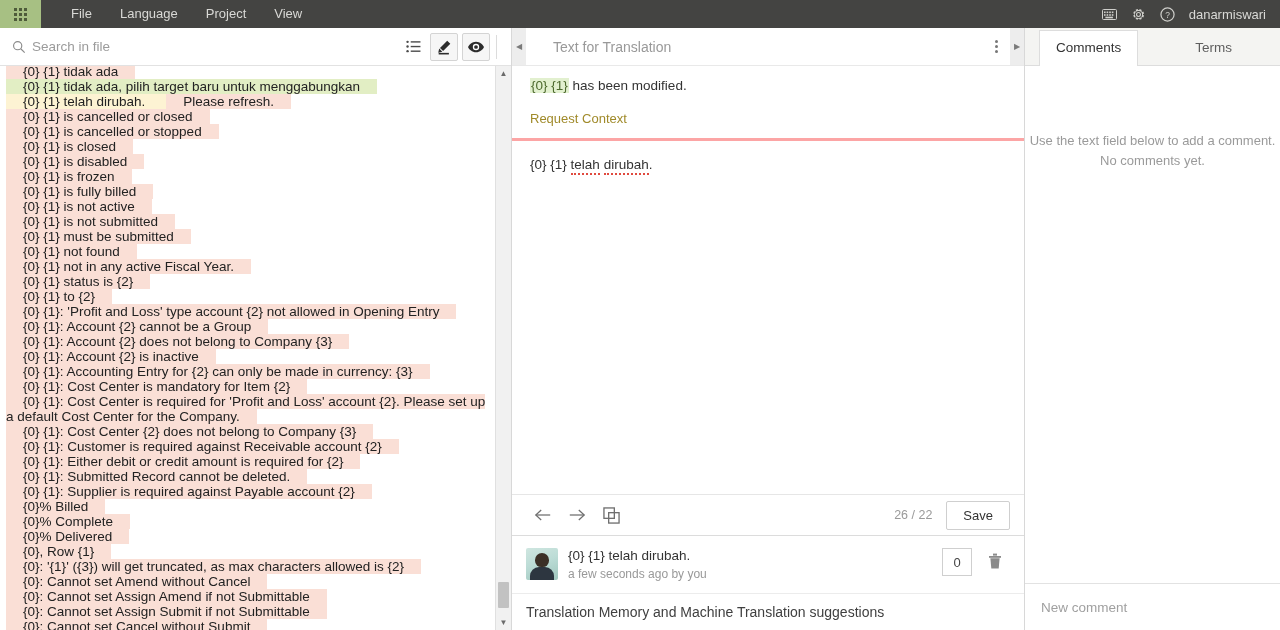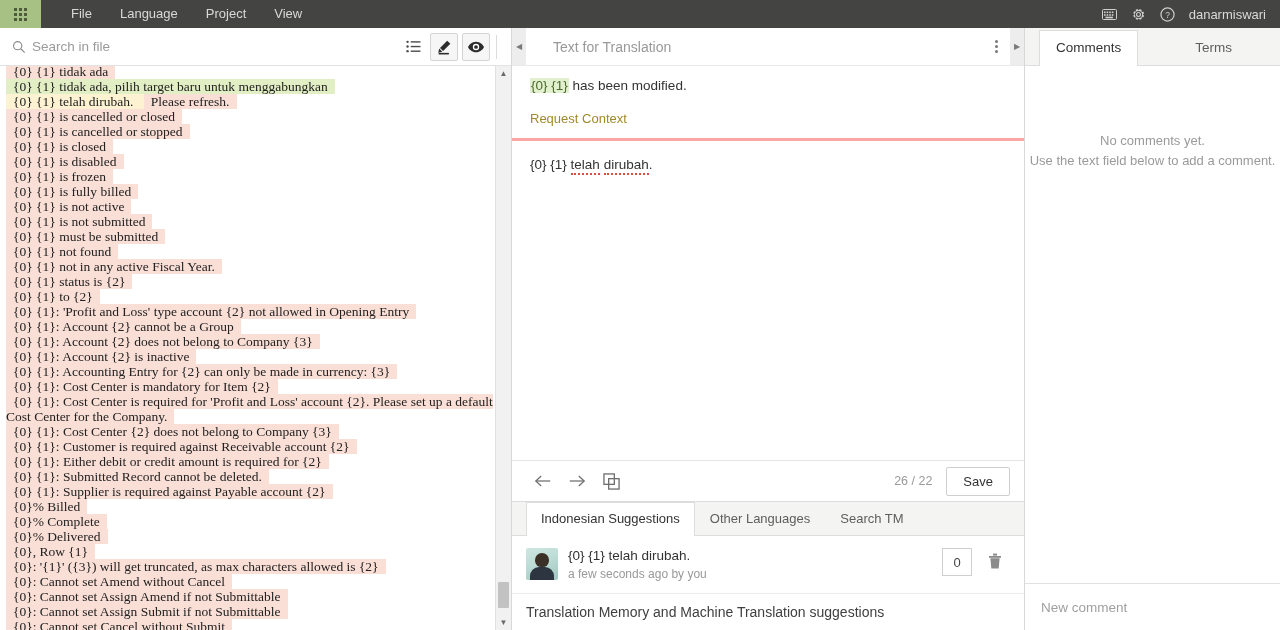--- a/index.html
+++ b/index.html
@@ -31,21 +31,21 @@
   .search-input{flex:1;border:0;outline:0;font-family:"Liberation Sans",sans-serif;font-size:13.5px;color:#444;background:transparent;padding-left:2px;}
   .search-input::placeholder{color:#9b9b9b;}
   .lp-tools{display:flex;align-items:center;gap:4px;padding-left:8px;}
   .tool{width:26px;height:26px;display:flex;align-items:center;justify-content:center;border-radius:2px;cursor:pointer;color:#4b4b4b;}
   .tool.boxed{border:1px solid #d4d4d4;background:#f6f6f6;}
   .lp-div{width:1px;height:24px;background:#dcdcdc;margin:0 6px;}
 
   .strings-wrap{flex:1 1 auto;position:relative;min-height:0;overflow:hidden;background:#fff;}
   .strings{position:absolute;inset:0 15px 0 0;overflow:hidden;padding:2px 0 0 6px;}
   .srow{font-size:13.5px;line-height:15px;color:#222;white-space:normal;cursor:pointer;}
-  .srow .hl{padding:0 7px;font-family:Liberation Serif, serif;}
+  .srow .hl{padding:0 17px;}
   .hl-pink{background:#fadfd6;}
   .hl-green{background:#e2eec4;}
   .hl-cream{background:#fdf3d3;}
 
   
   .sb{position:absolute;top:0;right:0;width:15px;bottom:0;background:#f1f1f1;border-left:1px solid #e0e0e0;}
   .sb-arrow{height:15px;display:flex;align-items:center;justify-content:center;color:#6a6a6a;font-size:8px;cursor:pointer;}
   .sb-arrow.bot{position:absolute;bottom:0;left:0;right:0;}
   .sb-thumb{position:absolute;right:2px;width:11px;height:26px;background:#c2c2c2;border-radius:1px;bottom:22px;cursor:pointer;}
 
@@ -284,25 +284,20 @@
         <div class="et-ico">
           <svg width="17" height="17" viewBox="0 0 18 18">
               <rect x="1" y="1" width="11" height="11" fill="none" stroke="#6f6f6f" stroke-width="1.4"></rect>
               <rect x="6" y="6" width="11" height="11" fill="none" stroke="#6f6f6f" stroke-width="1.4"></rect>
             </svg>
         </div>
         <div class="counter">26 / 22</div>
         <button class="save-btn">Save</button>
       </div>
 
-      <div class="sugg-tabs">
-        <div class="stab active">Indonesian Suggestions</div>
-        <div class="stab">Other Languages</div>
-        <div class="stab">Search TM</div>
-      </div>
 
       <div class="sugg-row">
         <div class="avatar">
           <span class="head"></span>
           <span class="body"></span>
         </div>
         <div class="sugg-main">
           <div class="sugg-text">{0} {1} telah dirubah.</div>
           <div class="sugg-meta">a few seconds ago by you</div>
         </div>
@@ -319,22 +314,22 @@
       <div class="tm-note">Translation Memory and Machine Translation suggestions</div>
     </div>
 
     <div class="right">
       <div class="rtabs">
         <div class="rtab active">Comments</div>
         <div class="rtab">Terms</div>
       </div>
       <div class="rbody">
         <div class="empty">
+          <div>Use the text field below to add a comment.</div>
           <div>No comments yet.</div>
-          <div>Use the text field below to add a comment.</div>
         </div>
       </div>
       <div class="rcomment">
         <input type="text" placeholder="New comment" style="">
       </div>
     </div>
 
   </div>
 </div>
 

